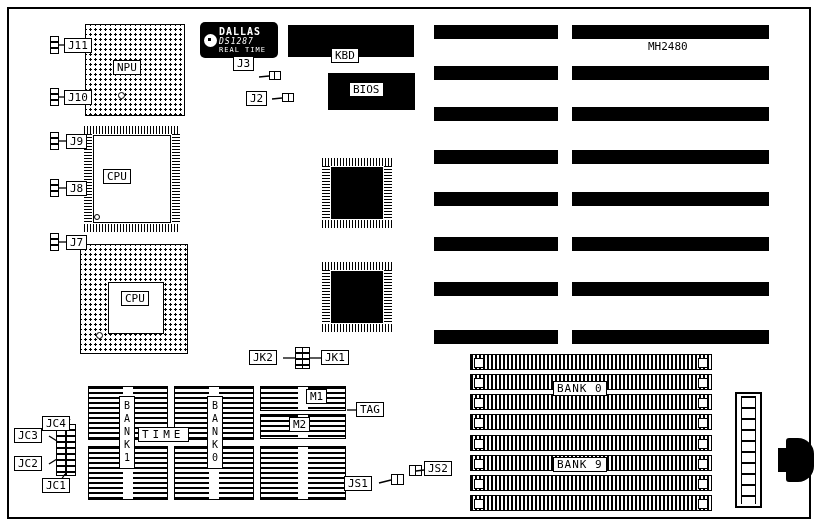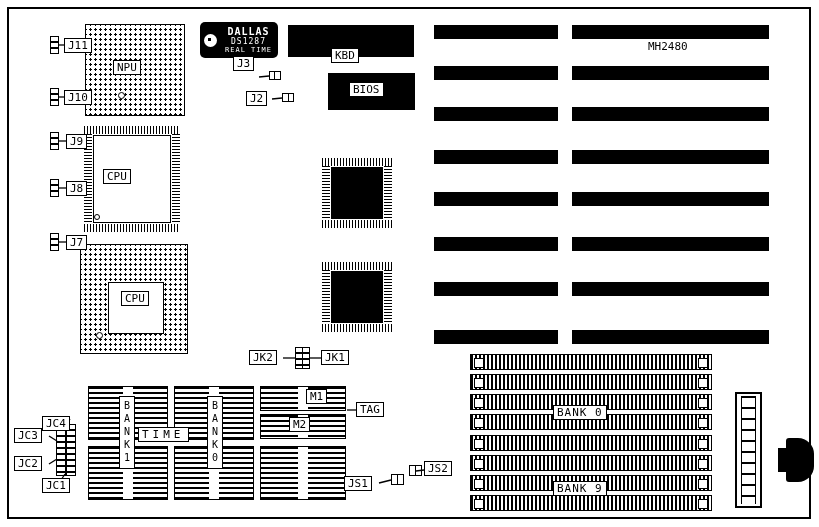--- a/index.html
+++ b/index.html
@@ -76,28 +76,28 @@
     background:repeating-linear-gradient(180deg,#000 0 2px,#fff 2px 11px); }
 
   .din { position:absolute; left:786px; top:438px; width:28px; height:44px;
     background:#000; border-radius:3px 16px 16px 3px; z-index:2; }
   .din-tab { position:absolute; left:778px; top:448px; width:12px; height:24px; background:#000; z-index:2; }
 
   .dallas { position:absolute; left:200px; top:22px; width:78px; height:36px;
     background:#000; color:#fff; border-radius:5px; display:flex; align-items:center; z-index:2; }
   .dallas-bird { width:13px; height:13px; border-radius:50%; margin:0 2px 0 4px; flex:0 0 auto;
     background:radial-gradient(circle at 42% 42%, #000 1.5px, #fff 1.6px); }
-  .dallas-text { flex:1; text-align:center; line-height:1; }
+  .dallas-text { flex:1; line-height:1; }
   .d1 { font-size:10px; font-weight:bold; letter-spacing:1px; }
-  .d2 { font-size:8px; letter-spacing:1px; margin-top:1px; }
+  .d2 { font-size:8px; letter-spacing:1px; margin-top:1px;font-style:italic; }
   .d3 { font-size:7px; letter-spacing:1px; margin-top:1px; }
 
   .wires { position:absolute; left:0; top:0; z-index:4; pointer-events:none; }
   .cache-title { letter-spacing:4px; }
-  .bank-lbl { letter-spacing:1px;margin-top:24px; }
+  .bank-lbl { letter-spacing:1px; }
 </style>
 </head>
 <body>
 
 <div id="board">
   <div class="frame"></div>
 
   <div class="pga" style="left:85px;top:24px;width:100px;height:92px"></div>
   <div class="lbl" style="left:113px;top:60px">NPU</div>
   <div class="dot" style="left:118px;top:92px;width:7px;height:7px"></div>

